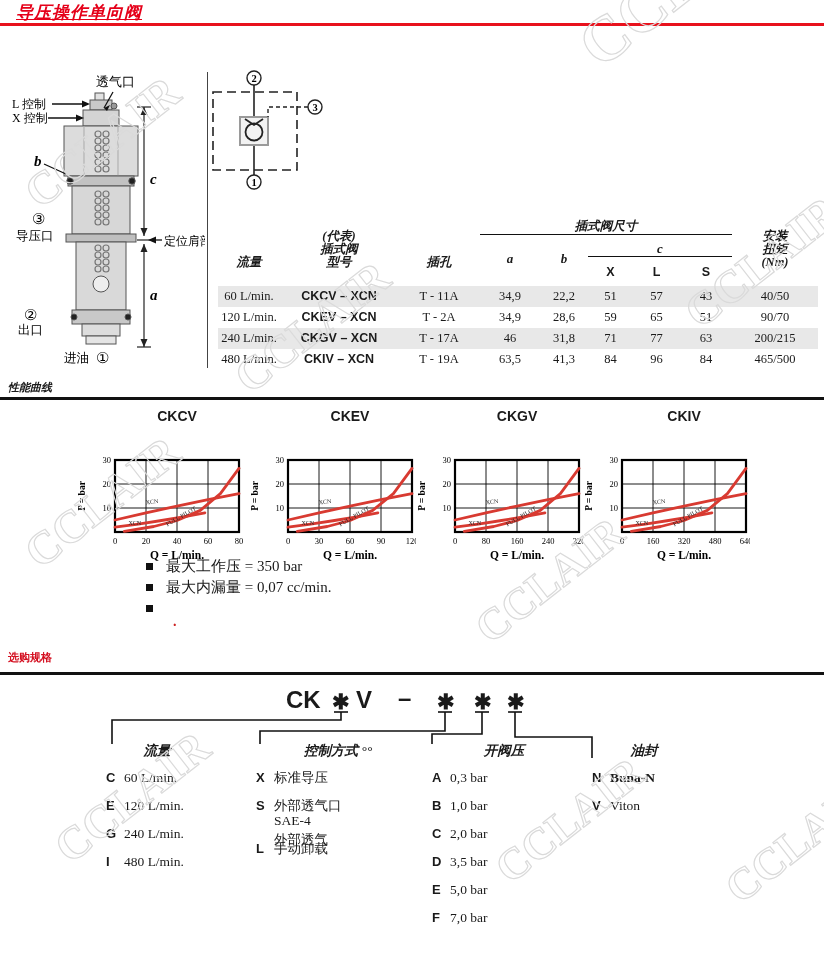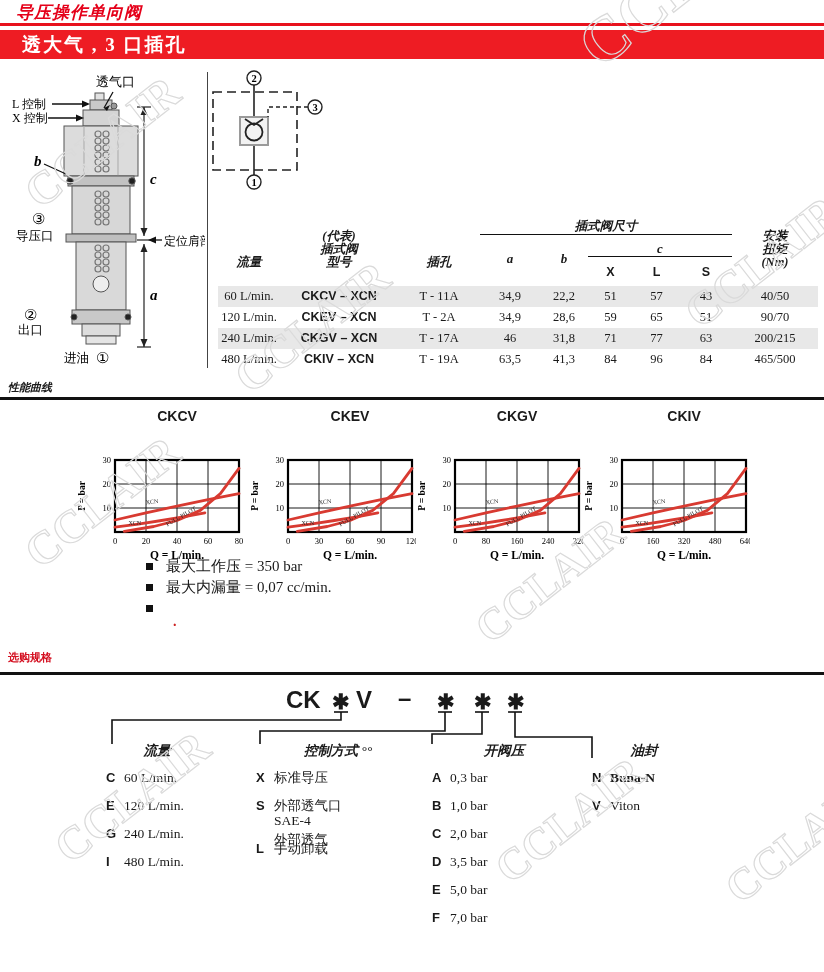--- a/index.html
+++ b/index.html
@@ -2,21 +2,21 @@
 <html><head>
 <meta charset="utf-8">
 <style>
   html,body{margin:0;padding:0;background:#888;}
   .page{position:relative;width:824px;height:972px;background:#ffffff;overflow:hidden;
         font-family:"Liberation Serif", serif;color:#1a1a1a;}
   .abs{position:absolute;}
 
   
   .doc-title{left:16px;top:1px;font-size:17px;font-weight:bold;font-style:italic;
-             color:#e50019;letter-spacing:1px;}
+             color:#e50019;letter-spacing:1px;text-decoration:underline;}
   .title-rule{left:0;top:23px;width:824px;height:3px;background:#e8121d;}
   .red-bar{left:0;top:30px;width:824px;height:29px;background:#ee1c23;}
   .red-bar span{display:block;padding-left:22px;line-height:29px;color:#fff;
                 font-size:19px;font-weight:bold;letter-spacing:2px;}
 
   .divider{left:207px;top:72px;width:1px;height:296px;background:#444;}
 
   
   .tbl{left:218px;top:216px;width:600px;font-size:12.5px;}
   .thead{position:relative;height:70px;font-weight:bold;font-style:italic;}
@@ -62,23 +62,20 @@
       <text x="700" y="330" font-size="46" font-weight="bold" font-family="&quot;Liberation Sans&quot;, sans-serif" fill="none" stroke="#dadada" stroke-width="1.2" transform="rotate(-38 700 330)">CCLAIR</text>
       <text x="40" y="570" font-size="46" font-weight="bold" font-family="&quot;Liberation Sans&quot;, sans-serif" fill="none" stroke="#dadada" stroke-width="1.2" transform="rotate(-38 40 570)">CCLAIR</text>
       <text x="490" y="645" font-size="44" font-weight="bold" font-family="&quot;Liberation Sans&quot;, sans-serif" fill="none" stroke="#dadada" stroke-width="1.2" transform="rotate(-38 490 645)">CCLAIR</text>
       <text x="70" y="865" font-size="46" font-weight="bold" font-family="&quot;Liberation Sans&quot;, sans-serif" fill="none" stroke="#dadada" stroke-width="1.2" transform="rotate(-38 70 865)">CCLAIR</text>
       <text x="510" y="885" font-size="44" font-weight="bold" font-family="&quot;Liberation Sans&quot;, sans-serif" fill="none" stroke="#dadada" stroke-width="1.2" transform="rotate(-38 510 885)">CCLAIR</text>
       <text x="740" y="905" font-size="44" font-weight="bold" font-family="&quot;Liberation Sans&quot;, sans-serif" fill="none" stroke="#dadada" stroke-width="1.2" transform="rotate(-38 740 905)">CCLAIR</text>
     </svg>
 
   <div class="abs doc-title">导压操作单向阀</div>
   <div class="abs title-rule"></div>
-  <div class="abs red-bar">
-    <span>透大气 , 3 口插孔</span>
-  </div>
 
   <svg class="abs" style="left:0;top:62px;" width="205" height="310" viewBox="0 0 205 310">
 
     <g stroke="#222" stroke-width="1.2" fill="none">
       <line x1="144" y1="45" x2="144" y2="174"></line>
       <line x1="144" y1="182" x2="144" y2="285"></line>
       <line x1="137" y1="45" x2="151" y2="45"></line>
       <line x1="137" y1="178" x2="151" y2="178"></line>
       <line x1="137" y1="285" x2="151" y2="285"></line>
     </g>

